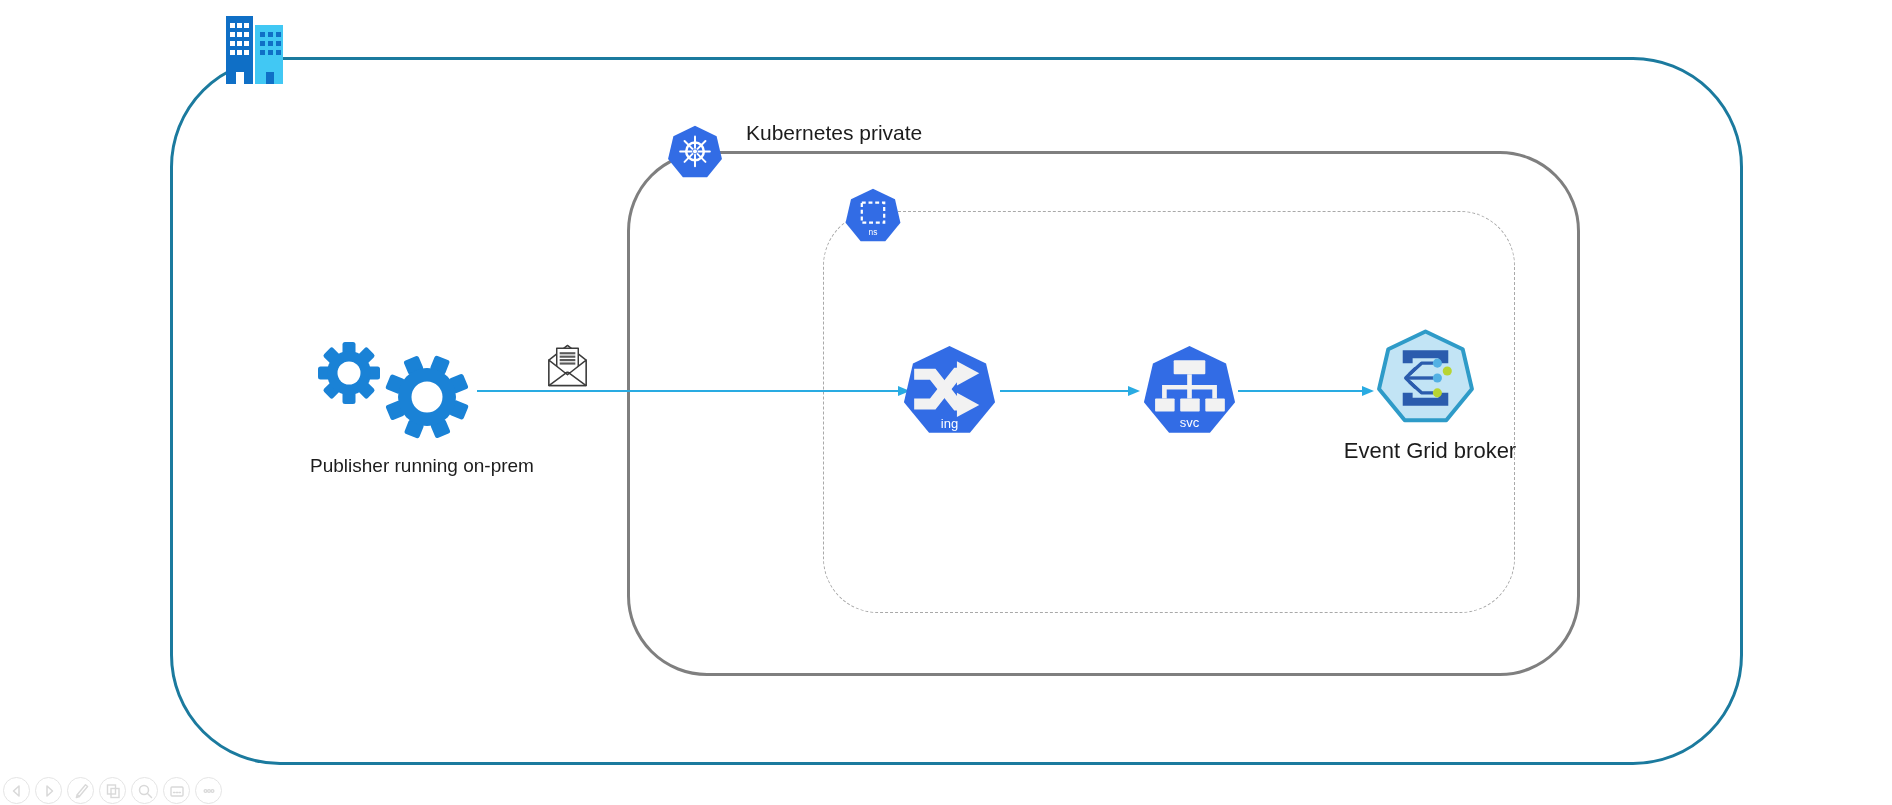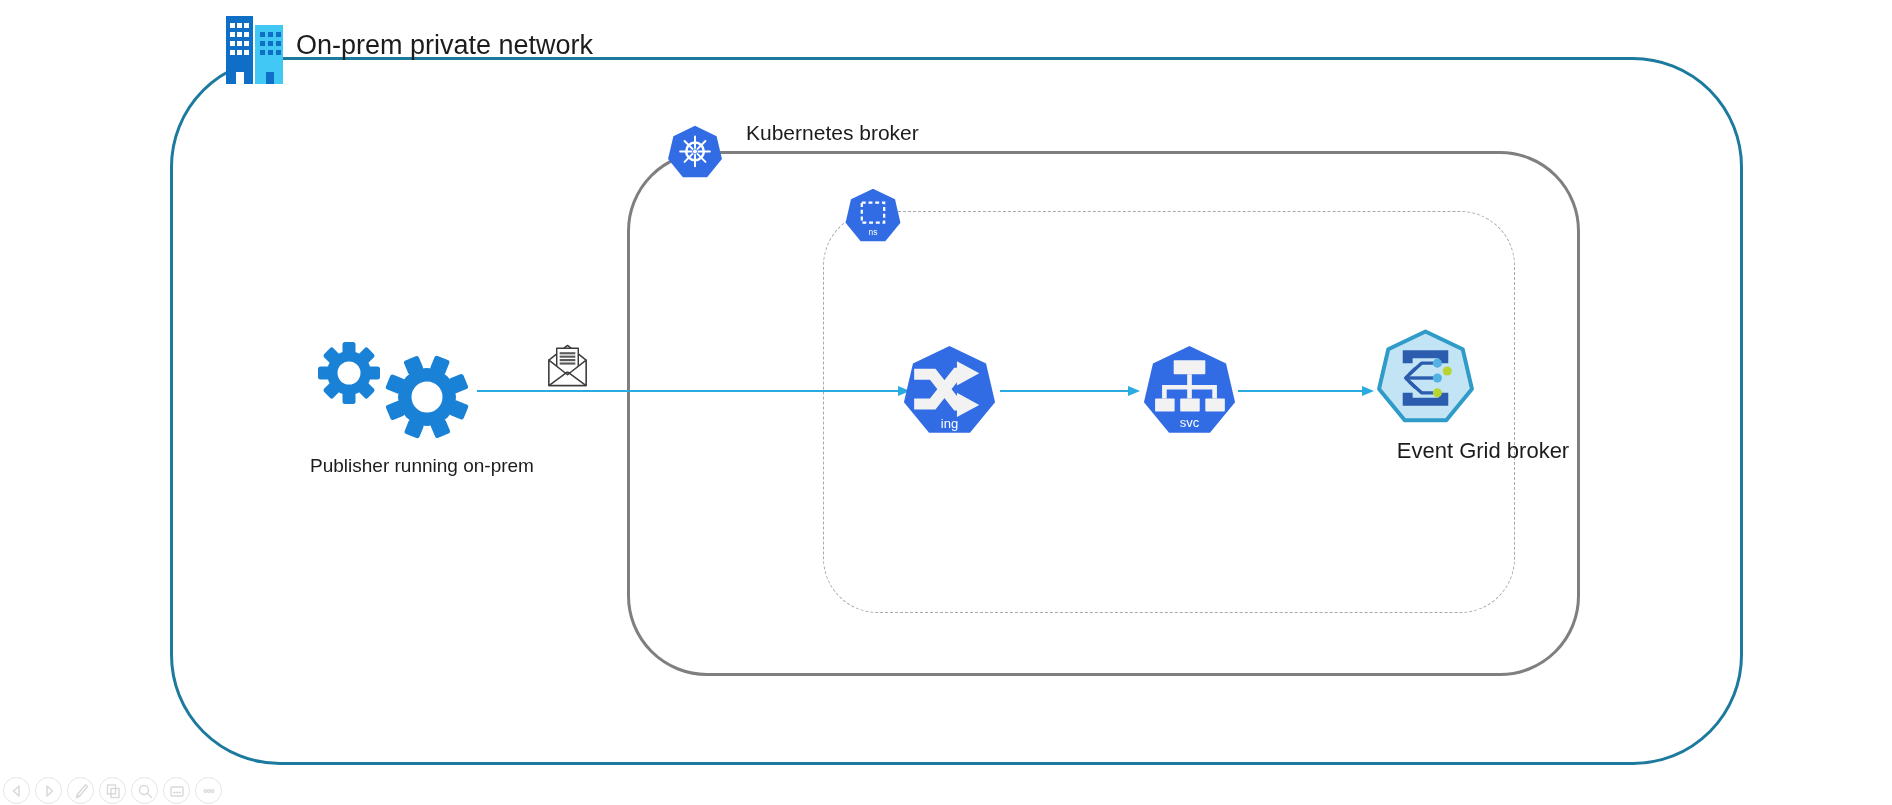--- a/index.html
+++ b/index.html
@@ -8,21 +8,21 @@
   .abs { position:absolute; }
 
   .outer-box { border:3px solid #1b7a9e; border-radius:110px; }
   .k8s-box   { border:3px solid #7f7f7f; border-radius:80px; }
   .ns-box    { border:1.6px dashed #a9a9a9; border-radius:55px; }
 
   .label { position:absolute; color:#1c1c1c; white-space:nowrap; }
   .lbl-network   { left:296px; top:30px;  font-size:27px; }
   .lbl-cluster   { left:746px; top:121px; font-size:21px; }
   .lbl-publisher { left:422px; top:455px; font-size:19px; transform:translateX(-50%); }
-  .lbl-eventgrid { left:1483px; top:438px; font-size:22px; transform:translateX(-50%); }
+  .lbl-eventgrid { left:1430px; top:438px; font-size:22px; transform:translateX(-50%); }
 
   .arrow { position:absolute; height:10px; }
   .arrow .shaft { position:absolute; left:0; right:10px; top:3.8px; height:2.6px; background:#29abe2; }
   .arrow .head  { position:absolute; right:0; top:0; width:0; height:0;
                   border-left:12px solid #29abe2; border-top:5px solid transparent; border-bottom:5px solid transparent; }
 
   svg text { font-family:"Liberation Sans", sans-serif; }
 
   .toolbar { position:absolute; left:3px; top:777px; display:flex; gap:5px; }
   .tool-btn { width:27px; height:27px; border-radius:50%; border:1.5px solid #e5e5e5;
@@ -190,22 +190,21 @@
       <path d="M30,50 H58"></path>
       <path d="M34,46 L46,35 H58"></path>
       <path d="M34,54 L46,65 H58"></path>
     </g>
     <circle cx="62" cy="35" r="4.6" fill="#53b1e4"></circle>
     <circle cx="72" cy="43" r="4.6" fill="#b8d432"></circle>
     <circle cx="62" cy="50" r="4.6" fill="#53b1e4"></circle>
     <circle cx="62" cy="65" r="4.6" fill="#b8d432"></circle>
   </svg>
 
-  <div class="label lbl-network">On-prem private network</div>
-  <div class="label lbl-cluster">Kubernetes broker</div>
+  <div class="label lbl-cluster">Kubernetes private</div>
   <div class="label lbl-publisher">Publisher running on-prem</div>
   <div class="label lbl-eventgrid">Event Grid broker</div>
 
   <div class="toolbar">
     <button class="tool-btn">
       <svg width="24" height="24" viewBox="0 0 24 24">
         <polygon points="14,7 8.5,12 14,17" fill="none" stroke="#d9d9d9" stroke-width="1.5" stroke-linejoin="round"></polygon>
       </svg>
     </button>
     <button class="tool-btn">

